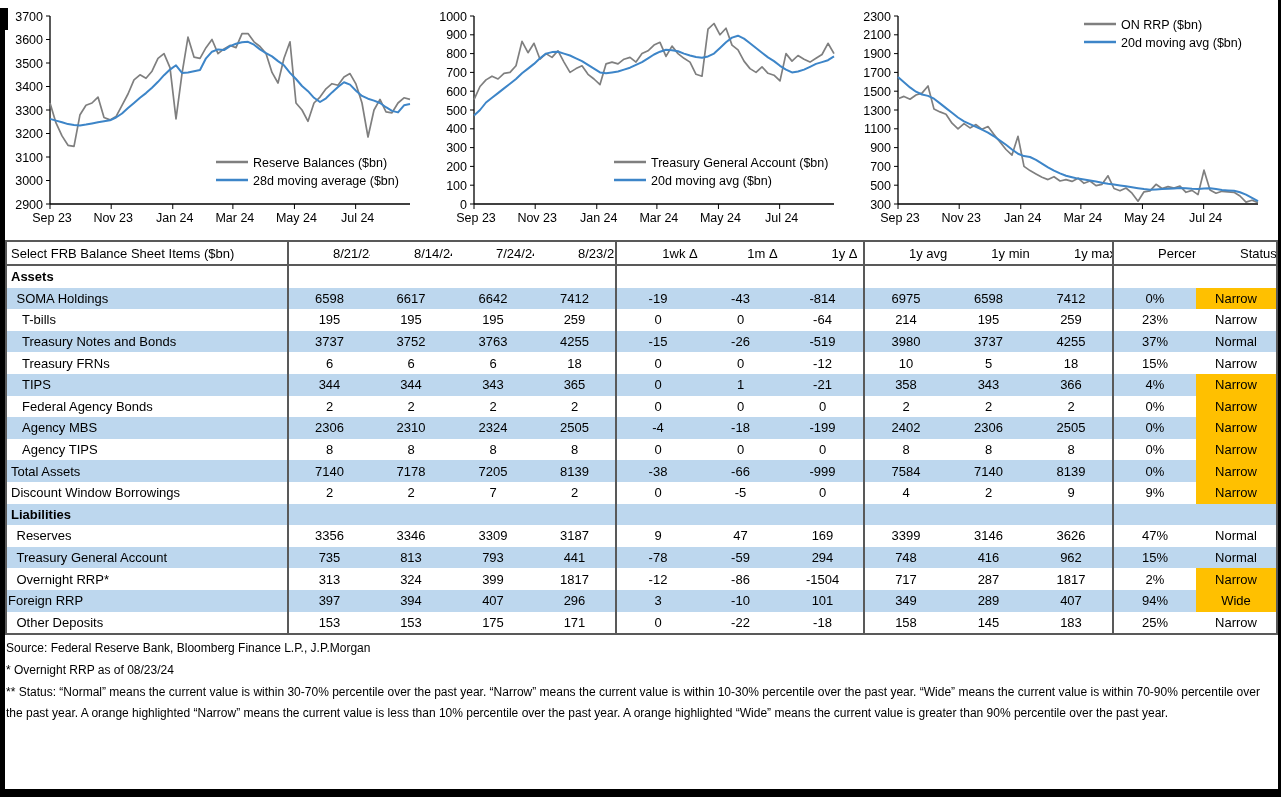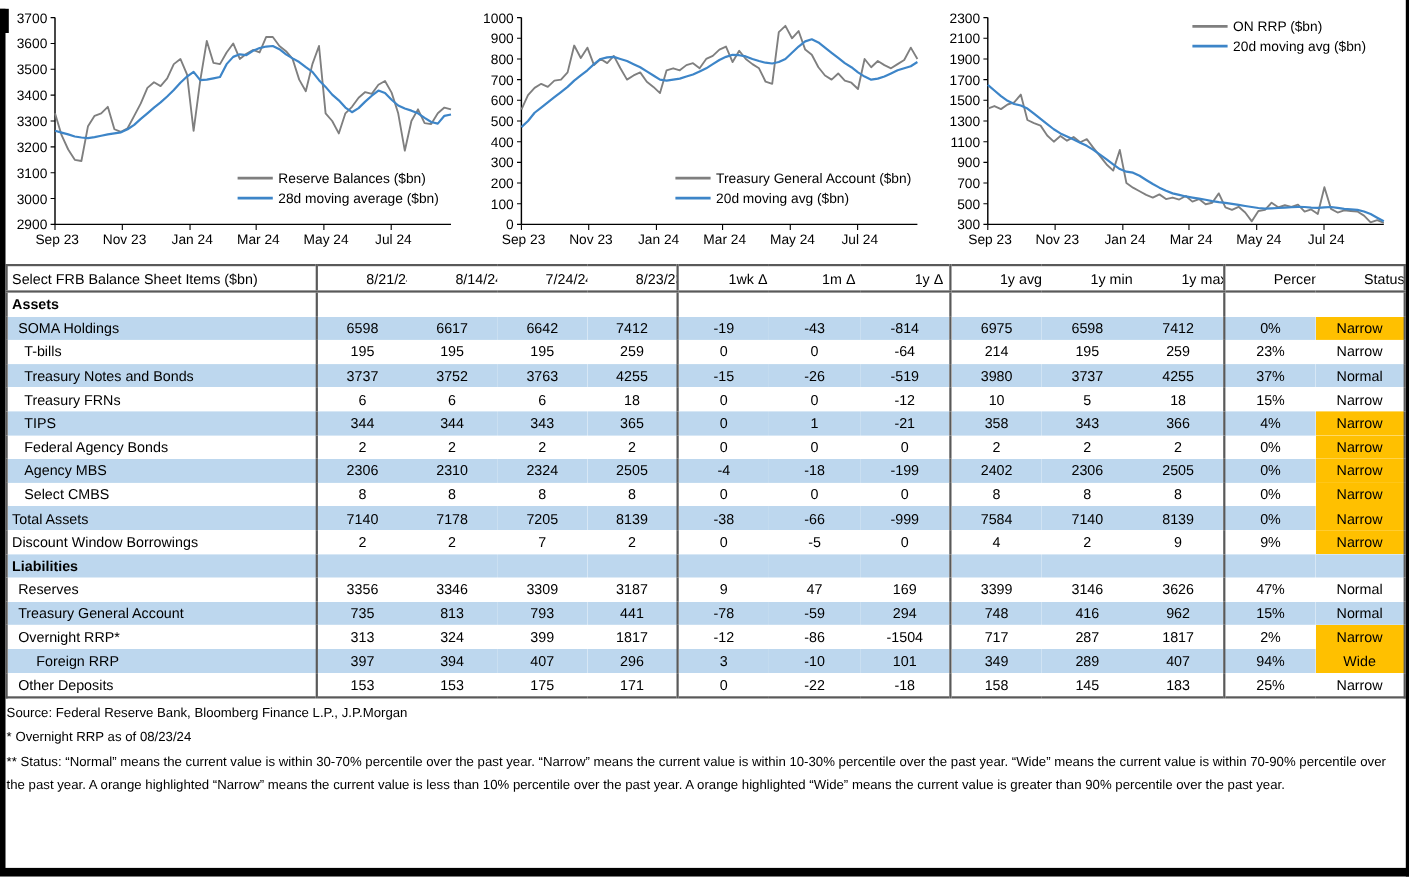--- a/index.html
+++ b/index.html
@@ -318,21 +318,21 @@
           <td class="num gdiv">-4</td>
           <td class="num">-18</td>
           <td class="num">-199</td>
           <td class="num gdiv">2402</td>
           <td class="num">2306</td>
           <td class="num">2505</td>
           <td class="num gdiv">0%</td>
           <td class="num orange">Narrow</td>
         </tr>
         <tr>
-          <td class="label-cell" style="padding-left: 15px;">Select CMBS</td>
+          <td class="label-cell" style="padding-left: 15px;">Agency TIPS</td>
           <td class="num gdiv">8</td>
           <td class="num">8</td>
           <td class="num">8</td>
           <td class="num">8</td>
           <td class="num gdiv">0</td>
           <td class="num">0</td>
           <td class="num">0</td>
           <td class="num gdiv">8</td>
           <td class="num">8</td>
           <td class="num">8</td>
@@ -423,21 +423,21 @@
           <td class="num gdiv">-12</td>
           <td class="num">-86</td>
           <td class="num">-1504</td>
           <td class="num gdiv">717</td>
           <td class="num">287</td>
           <td class="num">1817</td>
           <td class="num gdiv">2%</td>
           <td class="num orange">Narrow</td>
         </tr>
         <tr class="shade">
-          <td class="label-cell" style="padding-left: 26px; margin-top: 40px;">Foreign RRP</td>
+          <td class="label-cell" style="padding-left: 1px; margin-top: 40px;">Foreign RRP</td>
           <td class="num gdiv">397</td>
           <td class="num">394</td>
           <td class="num">407</td>
           <td class="num">296</td>
           <td class="num gdiv">3</td>
           <td class="num">-10</td>
           <td class="num">101</td>
           <td class="num gdiv">349</td>
           <td class="num">289</td>
           <td class="num">407</td>

